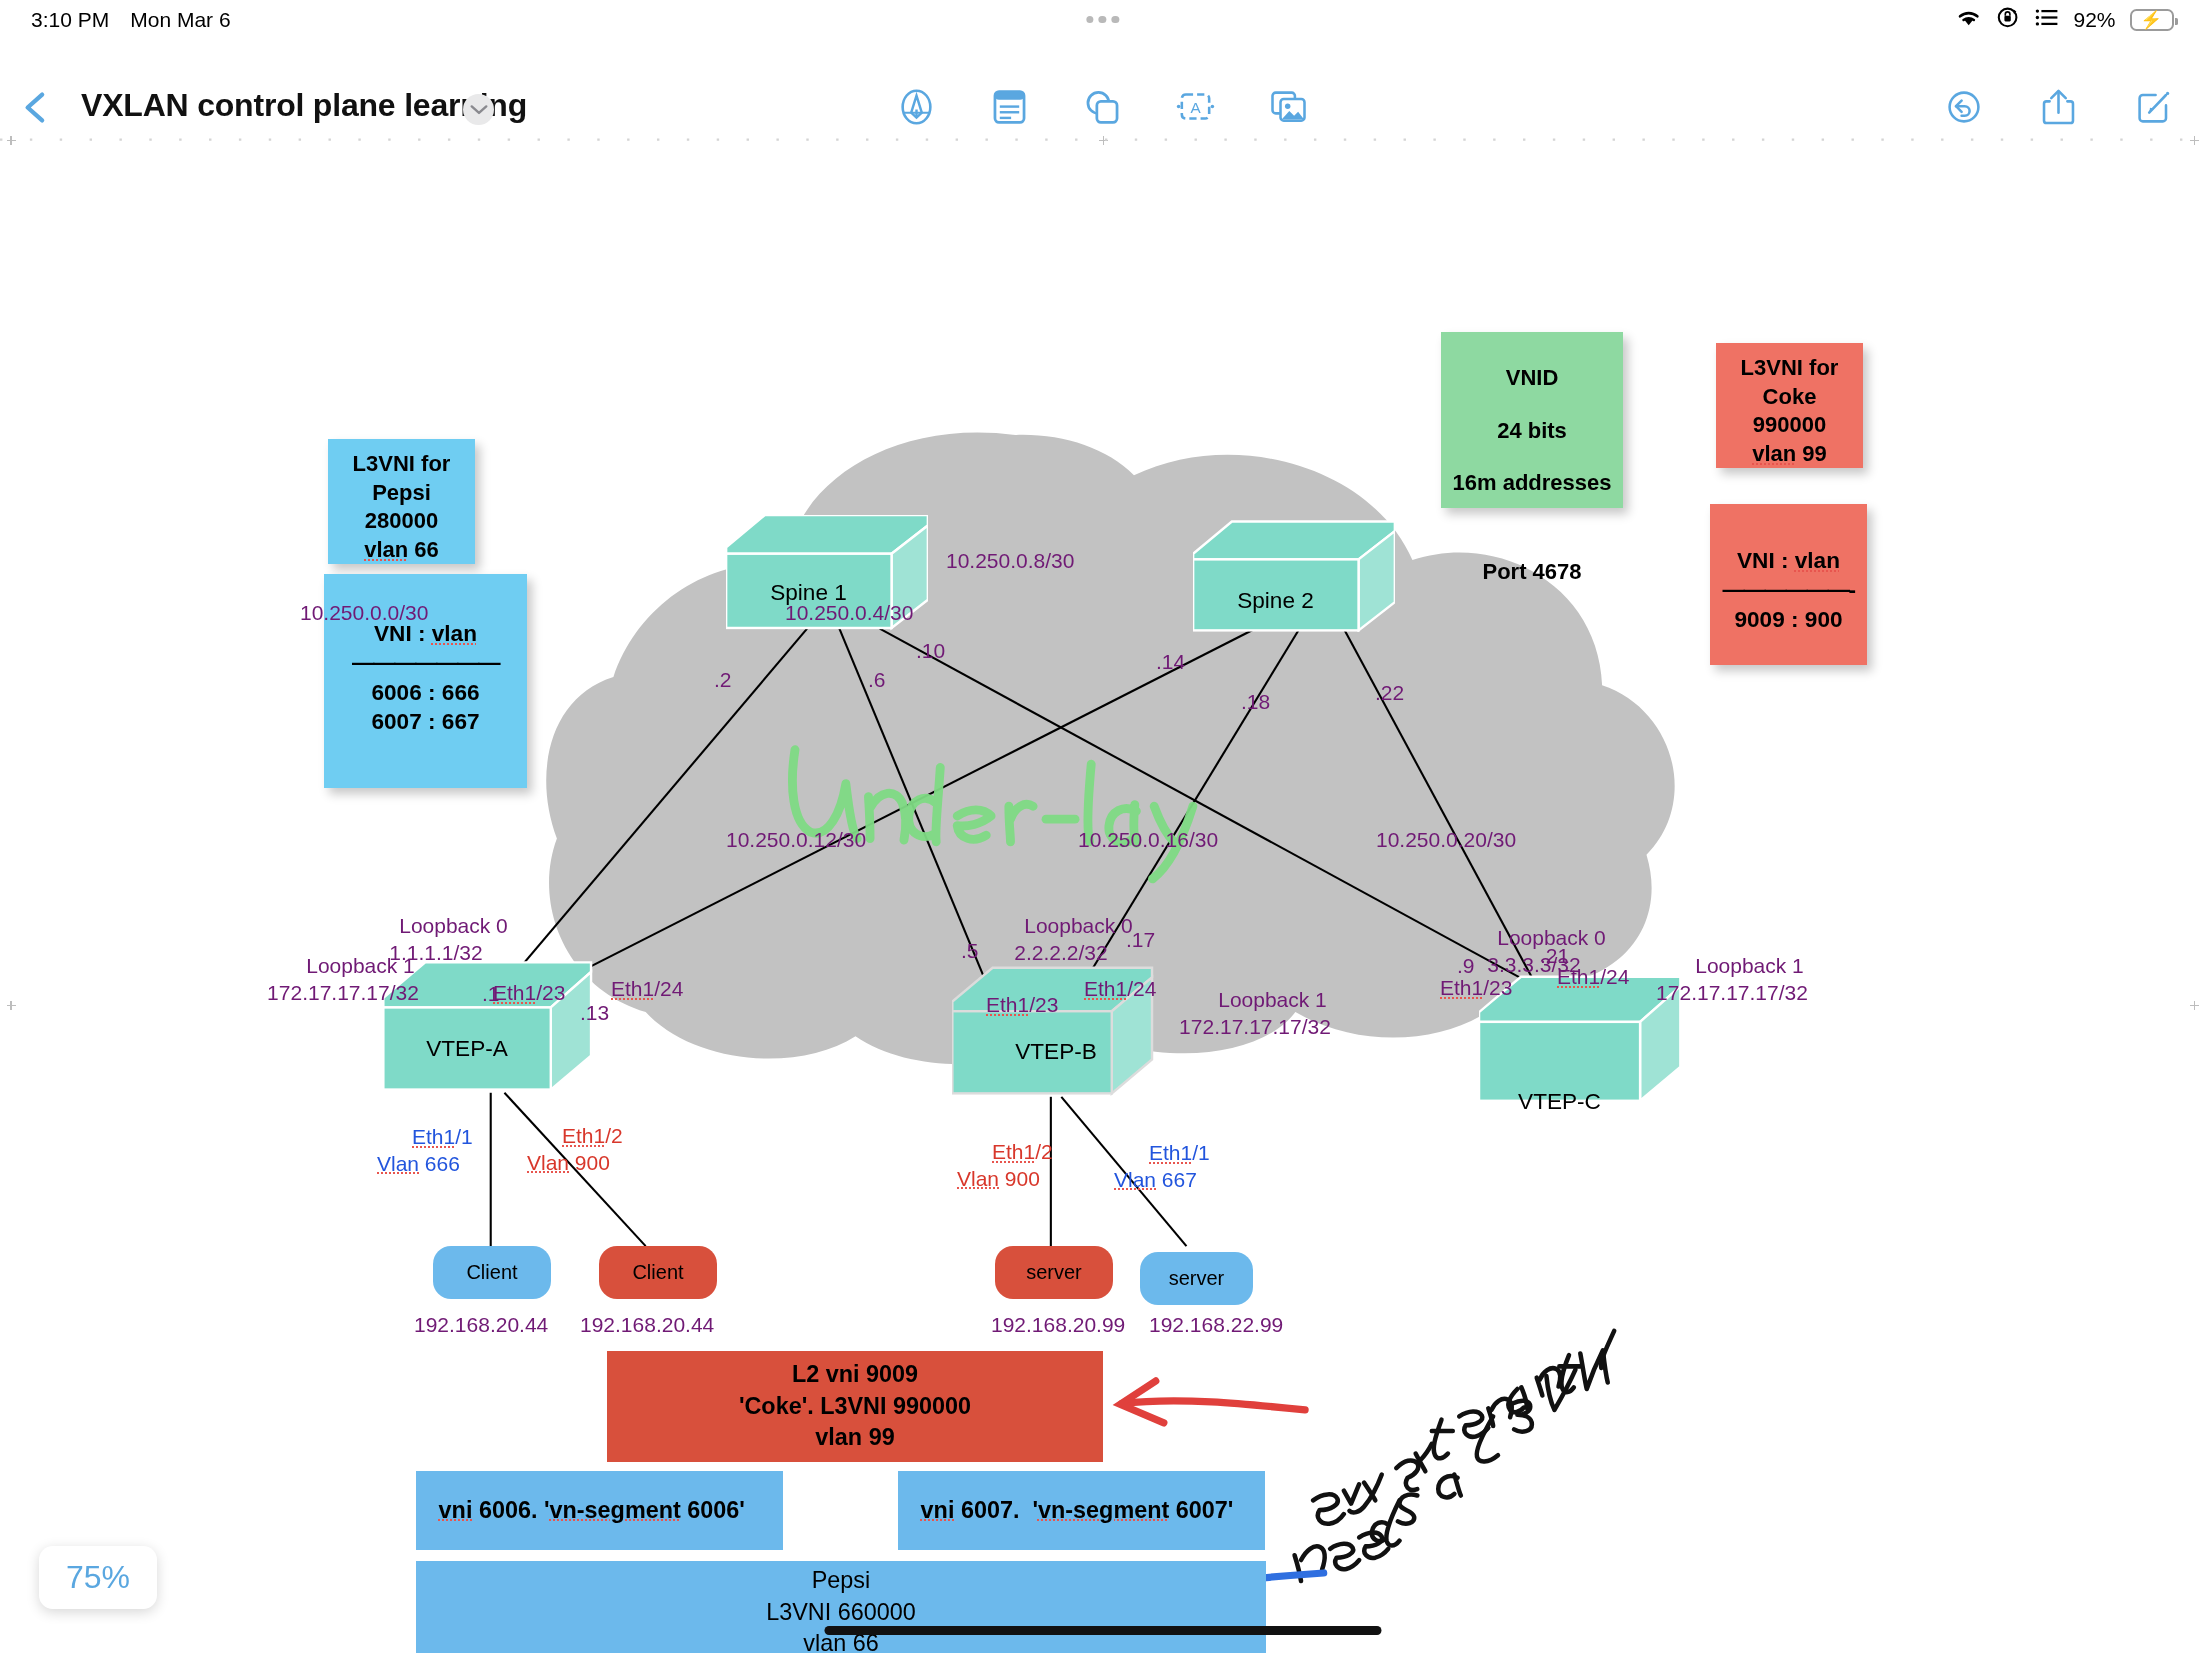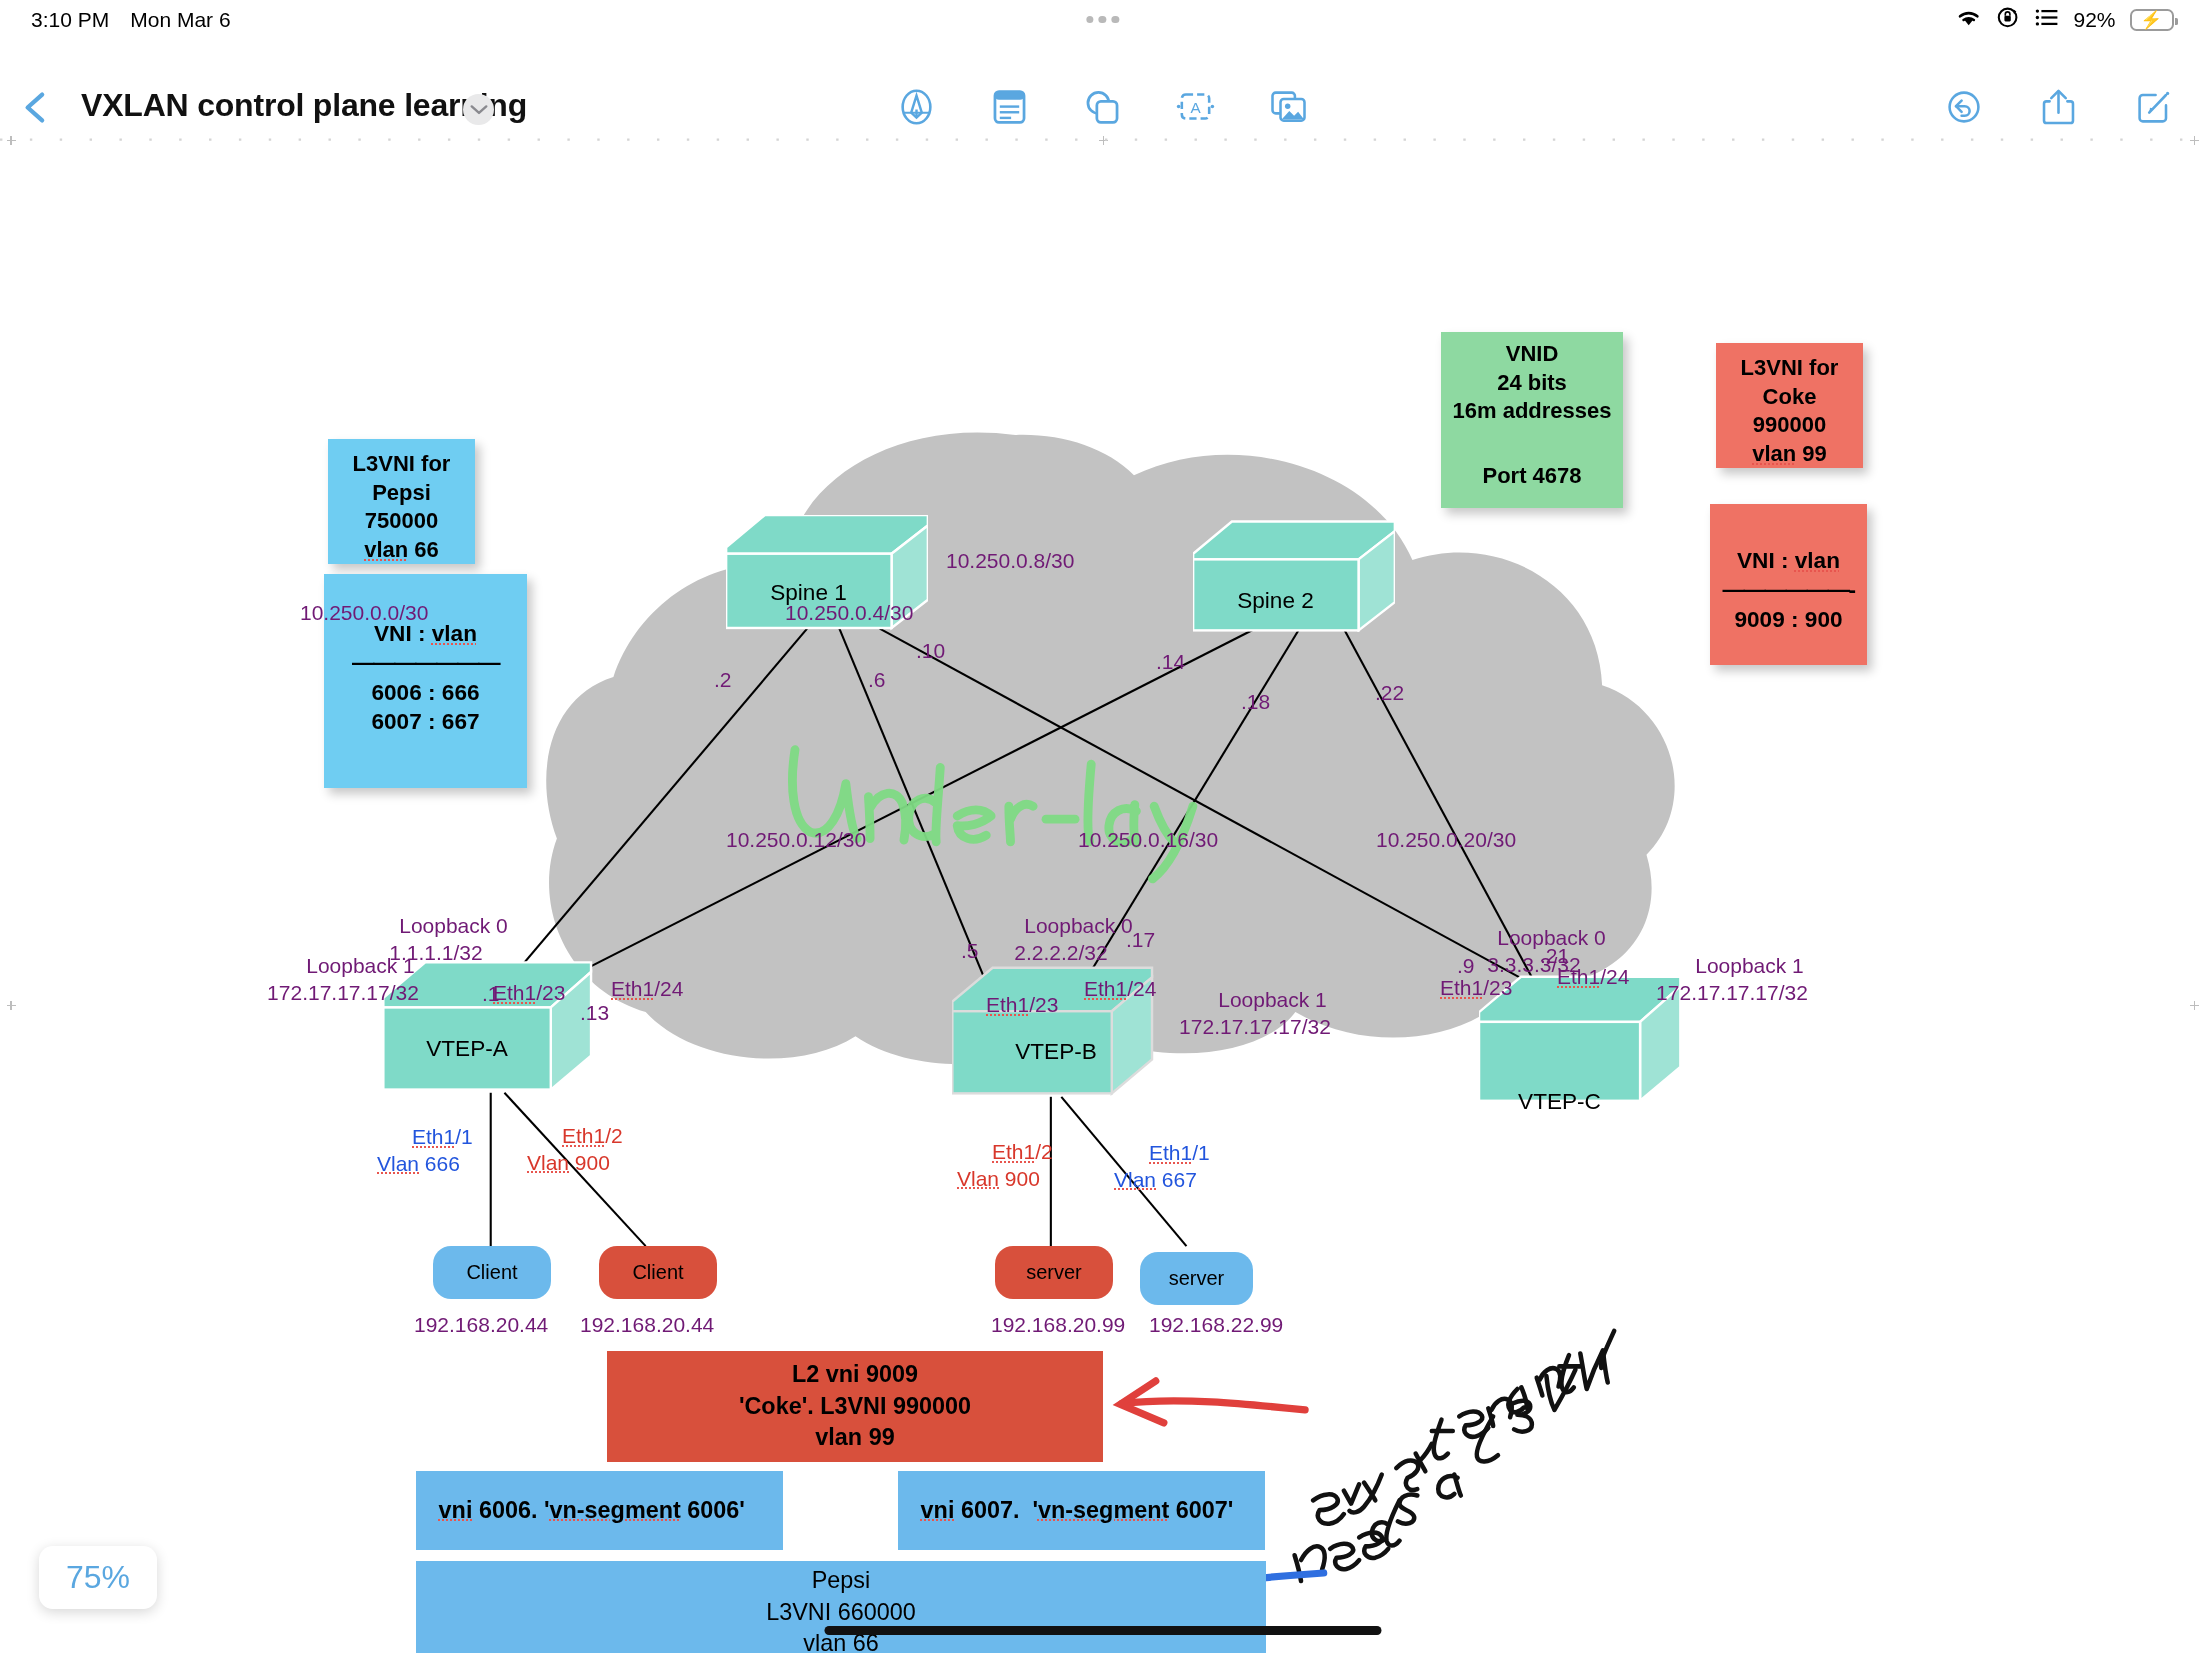--- a/index.html
+++ b/index.html
@@ -335,32 +335,32 @@
       </g>
 
       <g stroke="#b7c27e" stroke-width="5" fill="none" stroke-linecap="round">
         <path d="M1173 1715 c4-20 6-34 6-40 c8 18 12 28 14 34 c4-16 6-26 8-32 c4 14 6 24 10 32 c6-6 14-12 22-14"></path>
       </g>
     </svg>
 
     <div class="note" style="left:328px; top:311px; width:147px; height:125px; background:#6fcdf2; font-size:22px;">
       <div>L3VNI for</div>
       <div>Pepsi</div>
-      <div>750000</div>
+      <div>280000</div>
       <div><span class="spell">vlan</span> 66</div>
     </div>
 
     <div class="note" style="left:324px; top:446px; width:203px; height:214px; background:#6fcdf2; font-size:22.6px; padding-top:45px;">
       <div>VNI : <span class="spell">vlan</span></div>
       <div class="hr-dash">———————</div>
       <div>6006 : 666</div>
       <div>6007 : 667</div>
     </div>
 
-    <div class="note" style="left:1441px; top:204px; width:182px; height:176px; background:#8ed9a1; font-size:22px; padding-top:8px;">
+    <div class="note" style="left:1441px; top:204px; width:182px; height:176px; background:#8ed9a1; font-size:22px; padding-top:32px;gap:24px;">
       <div>VNID</div>
       <div>24 bits</div>
       <div>16m addresses</div>
       <div style="margin-top:36px;">Port 4678</div>
     </div>
 
     <div class="note" style="left:1716px; top:215px; width:147px; height:125px; background:#ef7264; font-size:22px;">
       <div>L3VNI for</div>
       <div>Coke</div>
       <div>990000</div>

